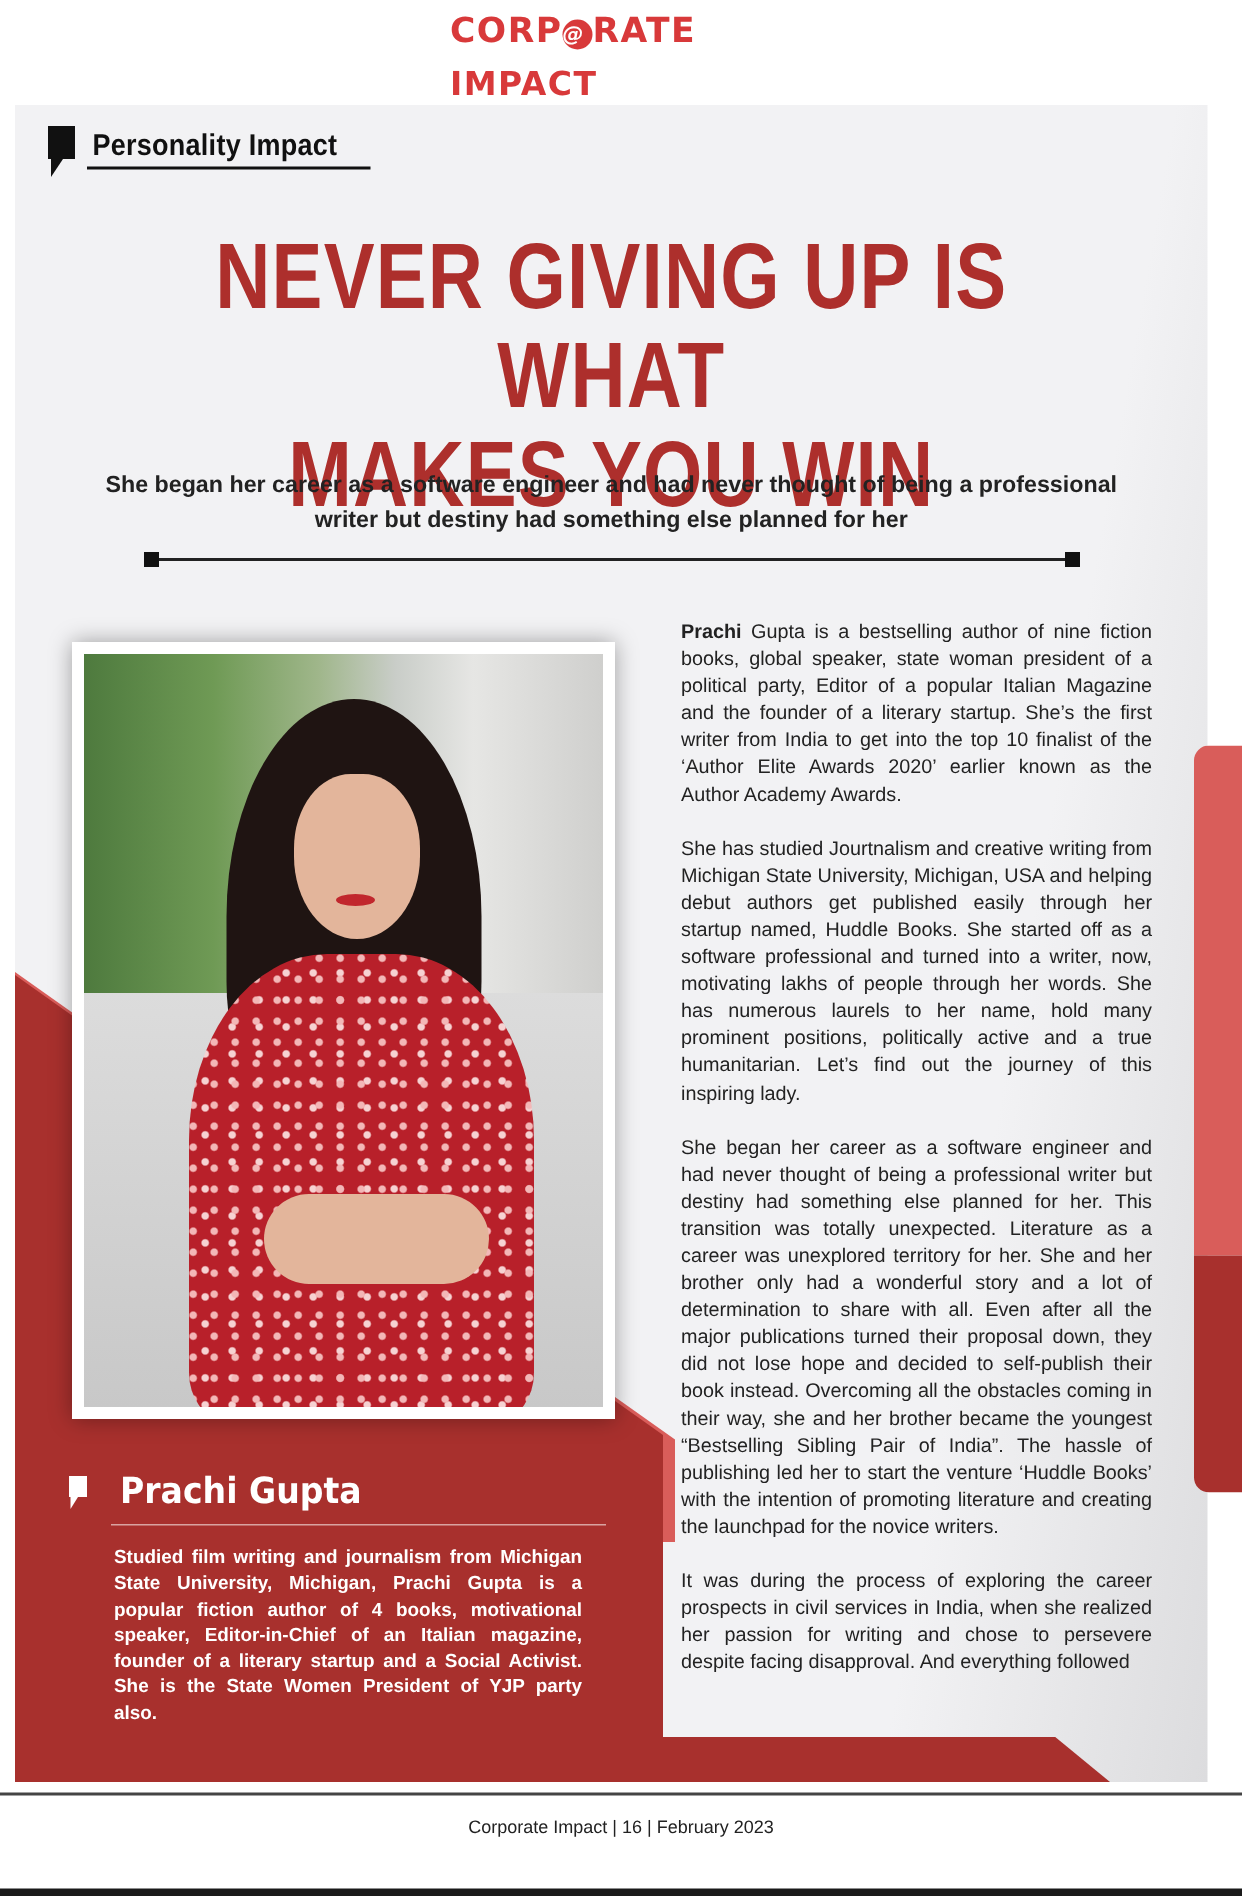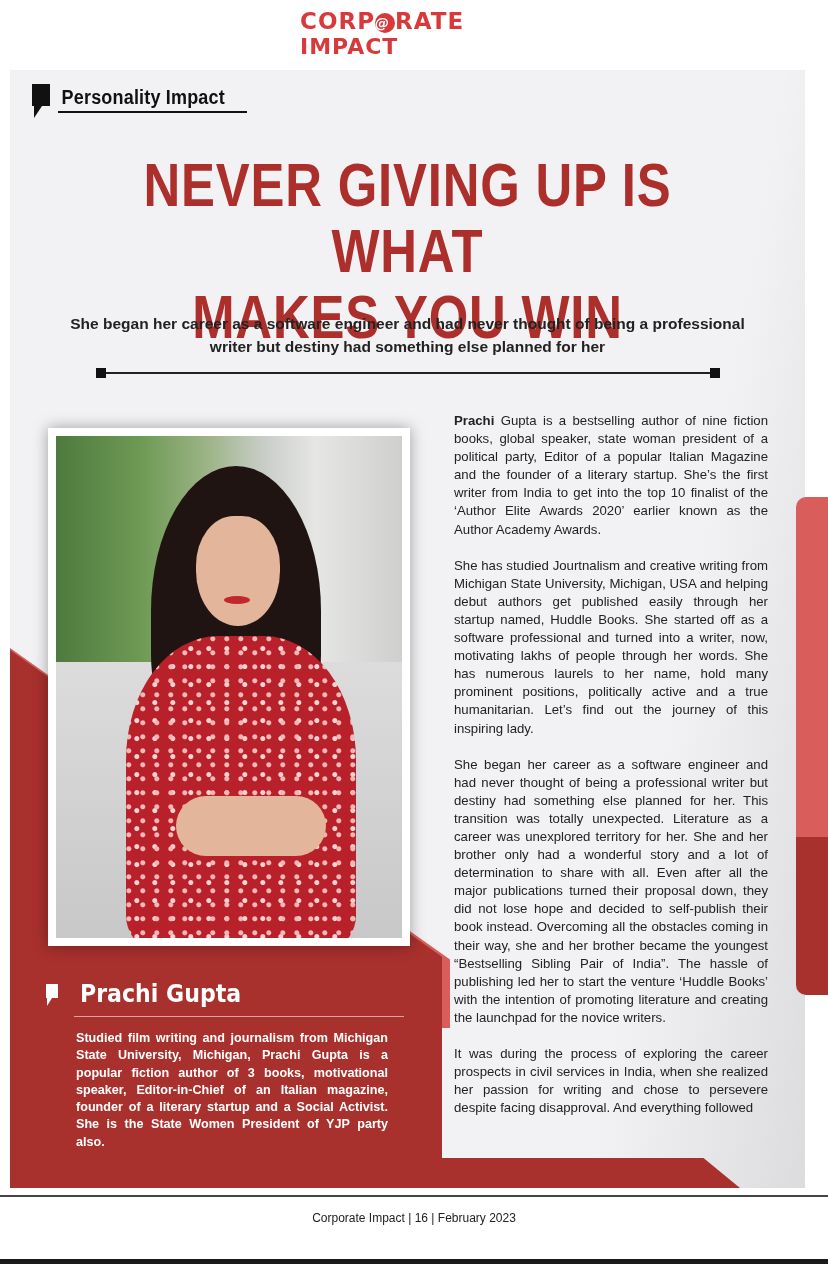--- a/index.html
+++ b/index.html
@@ -2,21 +2,21 @@
 <html><head>
 <meta charset="utf-8">
 <style>
   * { box-sizing: border-box; margin: 0; padding: 0; }
   html, body { width: 828px; height: 1264px; background: #ffffff; overflow: hidden; }
   body { position: relative; font-family: "Liberation Sans", sans-serif; color: #222; }
 
   .logo { position: absolute; left: 300px; top: 10px; width: 228px; line-height: 1; }
   .logo .l1, .logo .l2 { font-family: "DejaVu Sans", sans-serif; font-weight: bold; color: #d8393a; letter-spacing: 1px; }
   .logo .l1 { font-size: 23px; display: block; }
-  .logo .l2 { font-size: 22px; display: block; margin-top: 3px; }
+  .logo .l2 { font-size: 22px; display: block; margin-top: 13px; }
   .logo .o-mark { display: inline-block; width: 20px; height: 20px; border-radius: 50%; background: #d8393a; color: #fff; font-size: 14px; line-height: 20px; vertical-align: 1px; font-style: italic; }
 
   .page { position: absolute; left: 10px; top: 70px; width: 795px; height: 1118px;
           background: linear-gradient(100deg, #f2f2f4 0%, #f2f2f4 78%, #dcdcde 100%); overflow: hidden; }
 
   .section-tag { position: absolute; left: 22px; top: 14px; display: flex; align-items: flex-start; }
   .section-tag .quote-mark { width: 18px; height: 34px; position: relative; margin-right: 8px; }
   .section-tag .quote-mark::before { content: ""; position: absolute; left: 0; top: 0; width: 18px; height: 22px; background: #111; }
   .section-tag .quote-mark::after { content: ""; position: absolute; left: 2px; top: 22px; border-left: 8px solid #111; border-bottom: 12px solid transparent; }
   .section-tag .label { font-family: "Liberation Sans", sans-serif; font-weight: bold; font-size: 20px; color: #111; letter-spacing: 0.2px;
@@ -113,21 +113,21 @@
       <div class="lips"></div>
       <div class="arms"></div>
     </div>
   </div>
 
   <div class="bio-name">
     <span class="quote-mark"></span>
     <span class="name">Prachi Gupta</span>
   </div>
   <div class="bio-rule"></div>
-  <div class="bio-text">Studied film writing and journalism from Michigan State University, Michigan, Prachi Gupta is a popular fiction author of 3 books, motivational speaker, Editor-in-Chief of an Italian magazine, founder of a literary startup and a Social Activist. She is the State Women President of YJP party also.</div>
+  <div class="bio-text">Studied film writing and journalism from Michigan State University, Michigan, Prachi Gupta is a popular fiction author of 4 books, motivational speaker, Editor-in-Chief of an Italian magazine, founder of a literary startup and a Social Activist. She is the State Women President of YJP party also.</div>
 
   <div class="body-col">
     <p><b>Prachi</b><span> Gupta is a bestselling author of nine fiction books, global speaker, state woman president of a political party, Editor of a popular Italian Magazine and the founder of a literary startup. She’s the first writer from India to get into the top 10 finalist of the ‘Author Elite Awards 2020’ earlier known as the Author Academy Awards.</span></p>
     <p>She has studied Jourtnalism and creative writing from Michigan State University, Michigan, USA and helping debut authors get published easily through her startup named, Huddle Books. She started off as a software professional and turned into a writer, now, motivating lakhs of people through her words. She has numerous laurels to her name, hold many prominent positions, politically active and a true humanitarian. Let’s find out the journey of this inspiring lady.</p>
     <p>She began her career as a software engineer and had never thought of being a professional writer but destiny had something else planned for her. This transition was totally unexpected. Literature as a career was unexplored territory for her. She and her brother only had a wonderful story and a lot of determination to share with all. Even after all the major publications turned their proposal down, they did not lose hope and decided to self-publish their book instead. Overcoming all the obstacles coming in their way, she and her brother became the youngest “Bestselling Sibling Pair of India”. The hassle of publishing led her to start the venture ‘Huddle Books’ with the intention of promoting literature and creating the launchpad for the novice writers.</p>
     <p>It was during the process of exploring the career prospects in civil services in India, when she realized her passion for writing and chose to persevere despite facing disapproval. And everything followed</p>
   </div>
 </div>
 
 <div class="right-bar">

